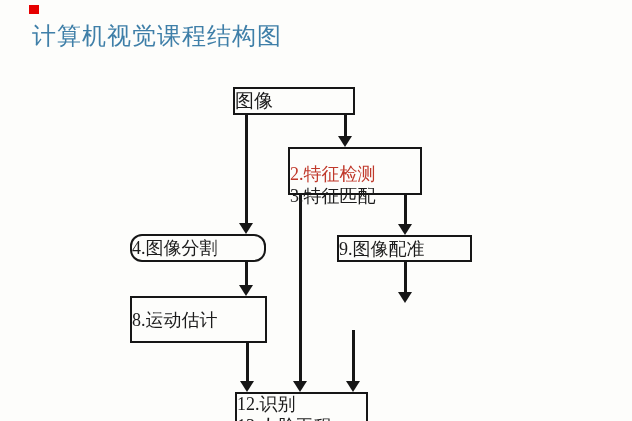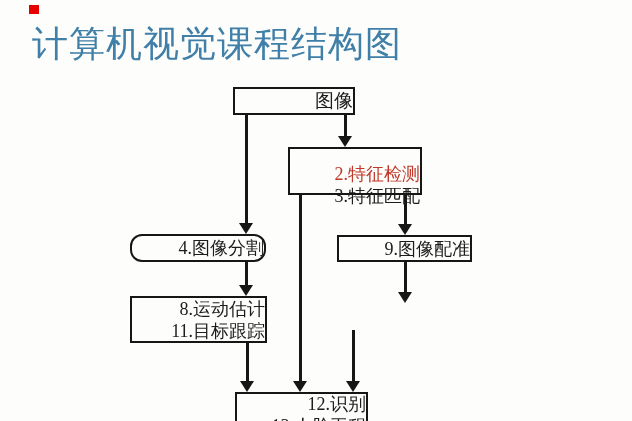--- a/index.html
+++ b/index.html
@@ -9,25 +9,25 @@
     --line-black:#161616;
     --bg:#fdfdfb;
   }
   *{margin:0;padding:0;box-sizing:border-box;}
   html,body{width:632px;height:421px;}
   body{background:var(--bg);font-family:"Liberation Serif","DejaVu Serif",serif;}
   .screen{position:relative;width:632px;height:421px;overflow:hidden;background:var(--bg);}
 
   .marker{position:absolute;left:29px;top:5px;width:10px;height:9px;background:var(--marker-red);}
 
-  .title{position:absolute;left:32px;top:20px;font-size:36px;letter-spacing:1px;
+  .title{position:absolute;left:32px;top:20px;font-size:24px;letter-spacing:1px;
          color:var(--title-blue);white-space:nowrap;}
 
   .node{position:absolute;border:2px solid var(--line-black);background:var(--bg);
-        color:#1c1c1c;text-align:right;font-size:18px;line-height:22px;
+        color:#1c1c1c;text-align:left;font-size:18px;line-height:22px;
         display:flex;flex-direction:column;justify-content:center;white-space:nowrap;}
   .node .red{color:var(--accent-red);margin-top:27px;}
 
   .n-image{left:233px;top:87px;width:122px;height:28px;font-size:19px;}
   .n-features{left:288px;top:147px;width:134px;height:48px;}
   .n-segmentation{left:130px;top:234px;width:136px;height:28px;border-radius:12px;}
   .n-registration{left:337px;top:235px;width:135px;height:27px;}
   .n-motion{left:130px;top:296px;width:137px;height:47px;}
   .n-reconstruction{left:337px;top:303px;width:135px;height:27px;}
   .n-recognition{left:235px;top:392px;width:133px;height:46px;}
@@ -91,21 +91,20 @@
   <div class="node n-segmentation">
     <span>4.图像分割</span>
   </div>
 
   <div class="node n-registration">
     <span>9.图像配准</span>
   </div>
 
   <div class="node n-motion">
     <span>8.运动估计</span>
-    <span>11.目标跟踪</span>
   </div>
 
 
   <div class="node n-recognition">
     <span>12.识别</span>
     <span>13.人脸工程</span>
   </div>
 
 </div>
 

